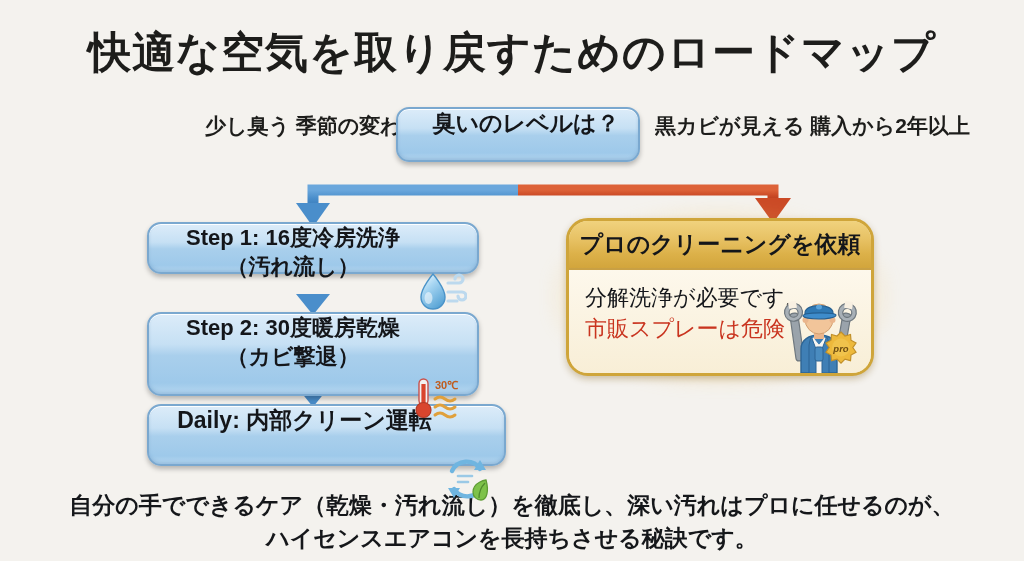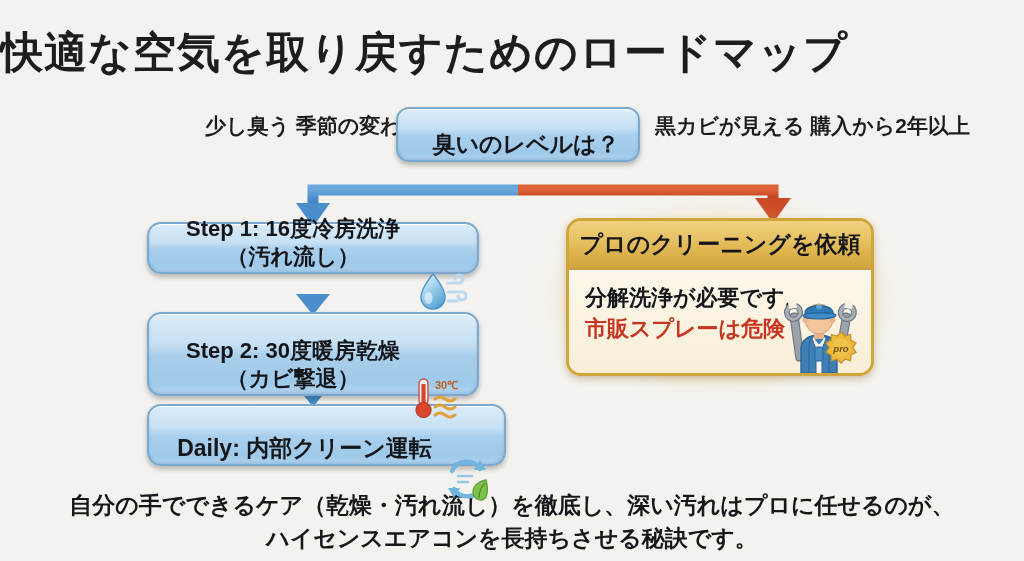--- a/index.html
+++ b/index.html
@@ -17,21 +17,21 @@
     overflow: hidden;
     background: #f4f2ee;
   }
 
   
   #title {
     position: absolute;
     left: 0;
     top: 24px;
     width: 1024px;
-    text-align: left;
+    text-align: center;
     font-size: 43px;
     font-weight: bold;
     color: #1d1d1b;
     letter-spacing: 1px;
     white-space: nowrap;
   }
 
   
   .branch-label {
     position: absolute;
@@ -66,21 +66,21 @@
         #dcecf9 0%,
         #c6e0f4 38%,
         #a9cfec 52%,
         #9ec9ea 86%,
         #b5d7f0 100%);
     box-shadow:
       0 3px 5px rgba(0,0,0,0.26),
       inset 0 1px 0 rgba(255,255,255,0.92),
       inset 0 -2px 3px rgba(120,165,205,0.45);
     display: flex;
-    align-items: flex-end;
+    align-items: flex-start;
     justify-content: center;
     padding-left: 16px;
   }
   .bluebox .box-text {
     font-size: 22px;
     font-weight: bold;
     color: #14161a;
     line-height: 1.3;
     text-align: center;
     white-space: pre-line;
@@ -119,21 +119,21 @@
         rgba(248,196,92,0.55) 0%,
         rgba(250,205,110,0.30) 48%,
         rgba(250,210,120,0.0) 74%);
     filter: blur(6px);
   }
   #goldbox {
     position: absolute;
     left: 566px; top: 218px; width: 308px; height: 158px;
     box-sizing: border-box;
     border: 3px solid #cfa53a;
-    border-radius: 15px;
+    border-radius: 22px;
     background: #fbf4e2;
     box-shadow:
       0 3px 7px rgba(120,85,10,0.32),
       inset 0 0 0 2px #f3e0a8;
     overflow: hidden;
   }
   #gold-header {
     height: 47px;
     display: flex;
     align-items: center;
@@ -151,21 +151,21 @@
   }
   #gold-body {
     position: relative;
     height: 105px;
     background: linear-gradient(180deg, #fdf8ec 0%, #f8eed6 100%);
     padding: 12px 0 0 16px;
     box-sizing: border-box;
   }
   .gold-line {
     font-size: 22px;
-    font-weight: bold;
+    font-weight: normal;
     line-height: 1.42;
     white-space: nowrap;
   }
   #gold-line-1 { color: #14161a; }
   #gold-line-2 { color: #c9341f; }
   #tech-icon {
     position: absolute;
     right: 6px;
     bottom: 2px;
     line-height: 0;

